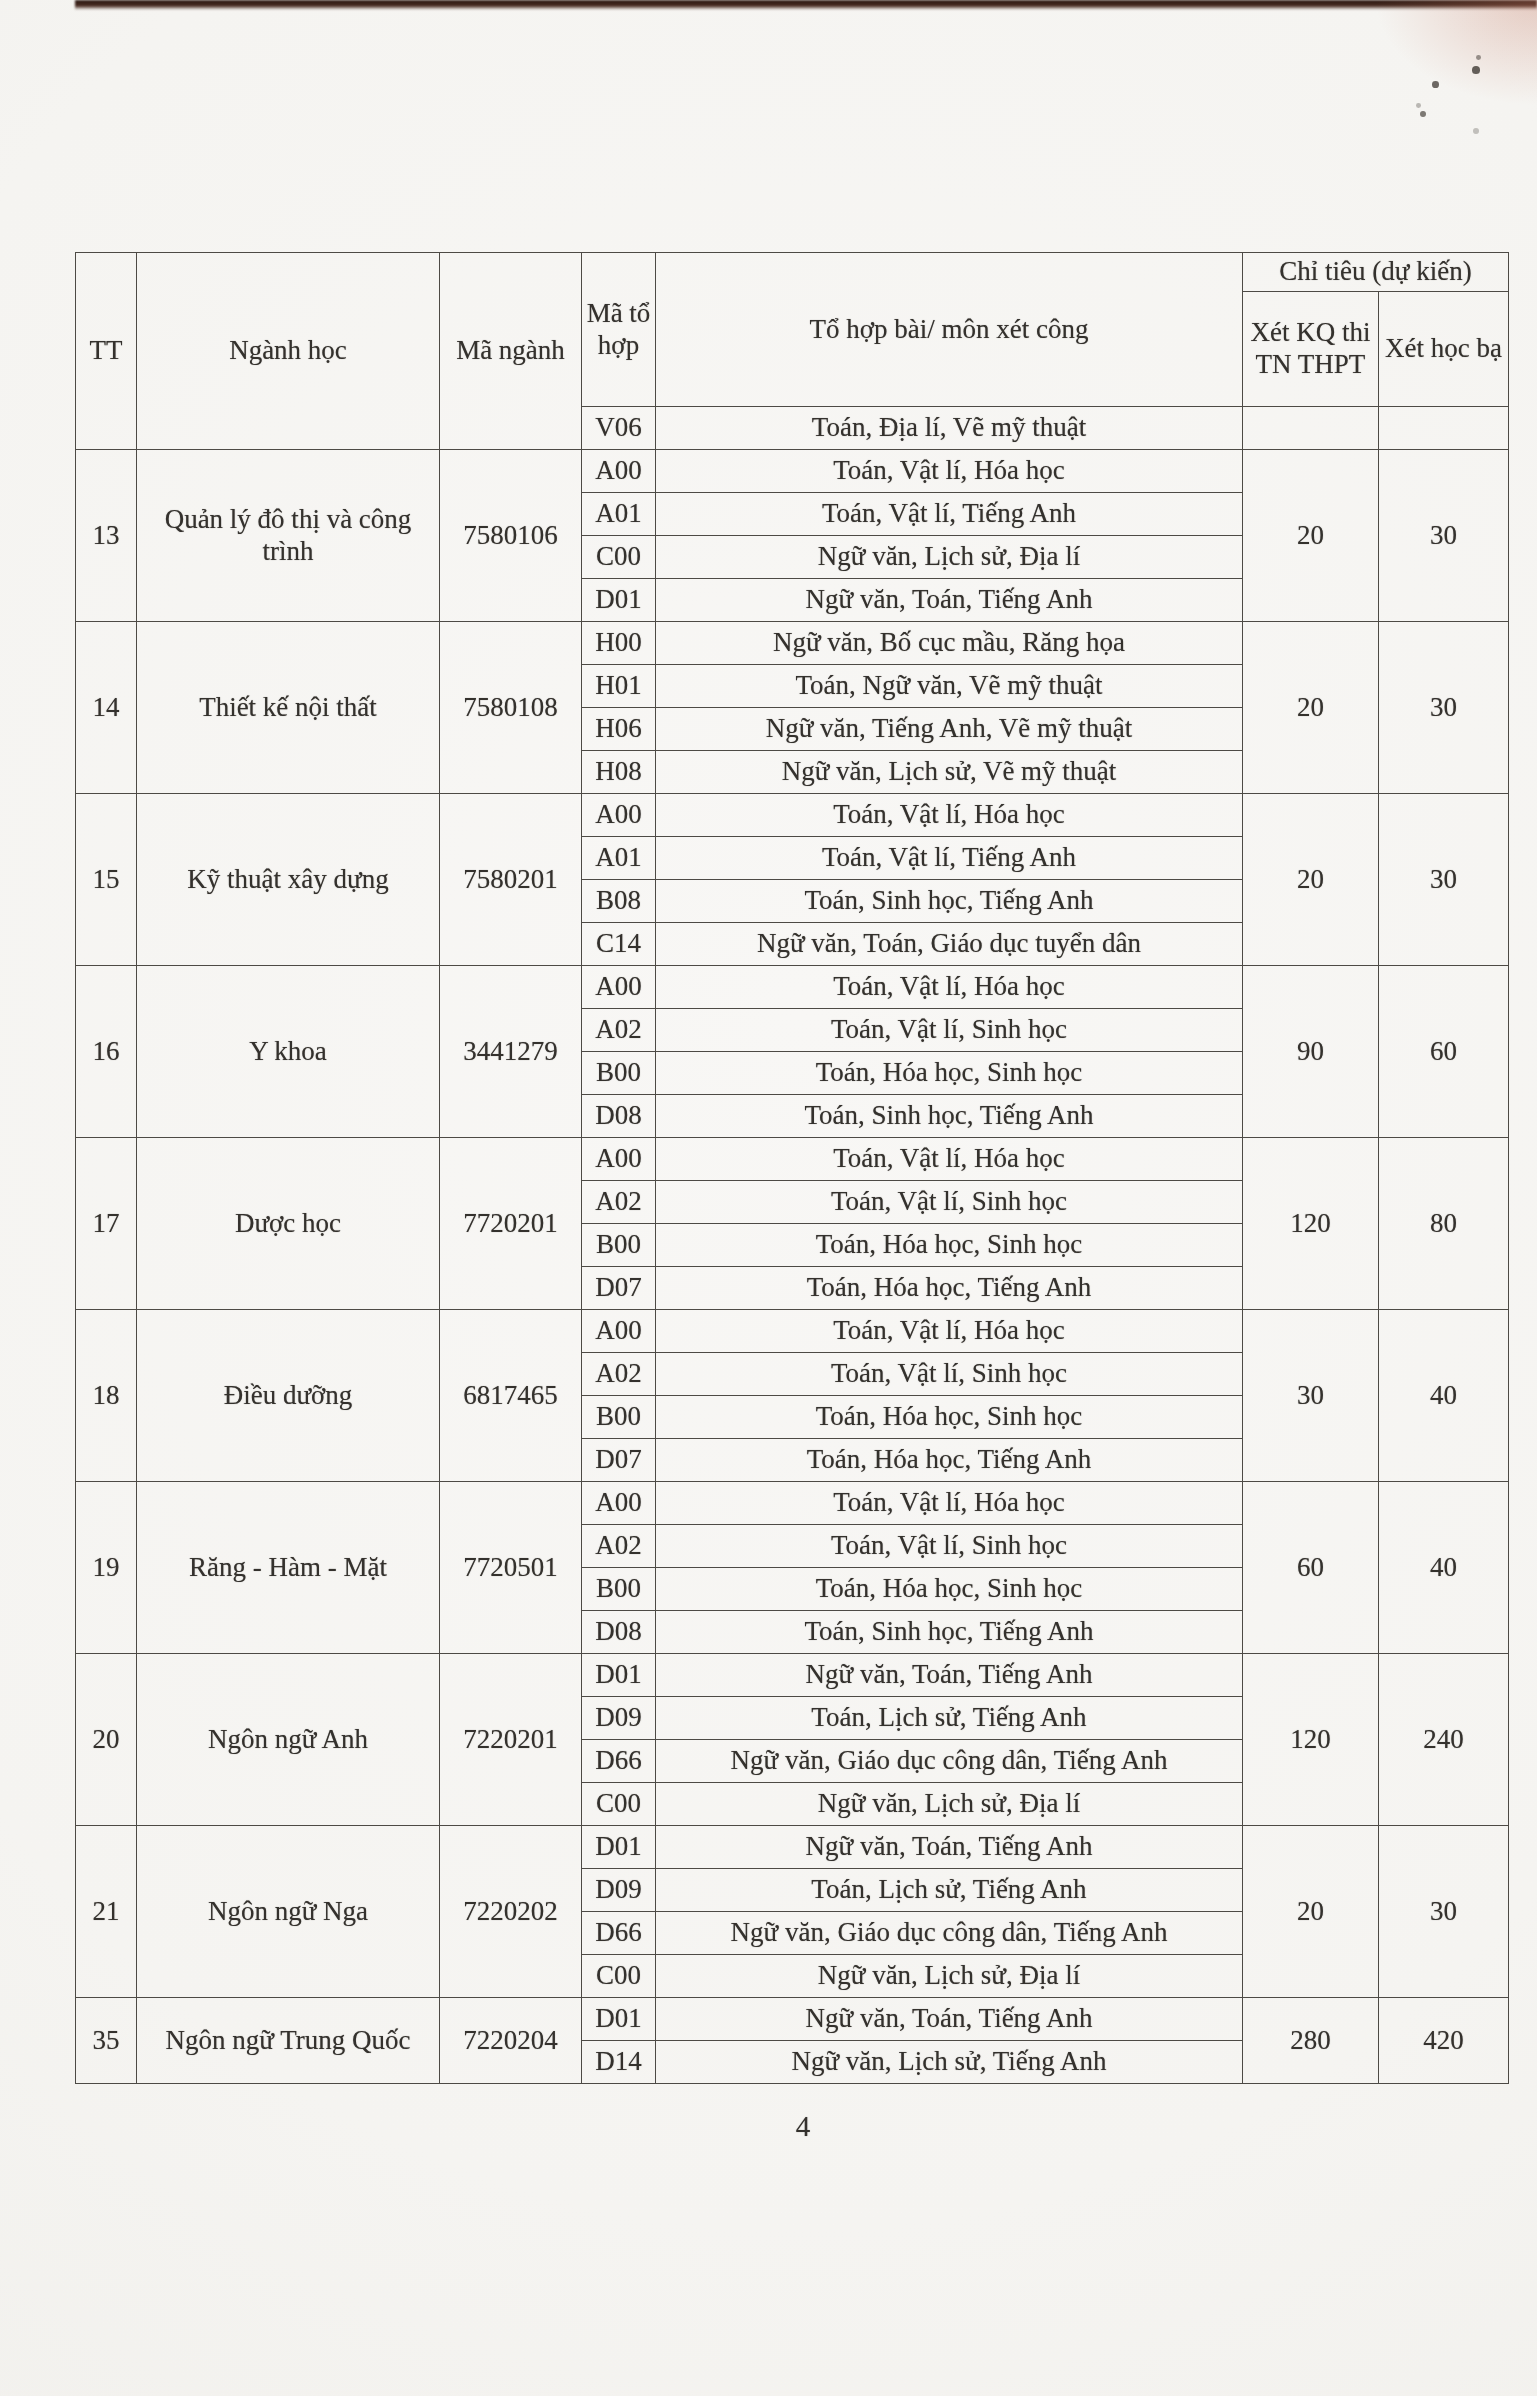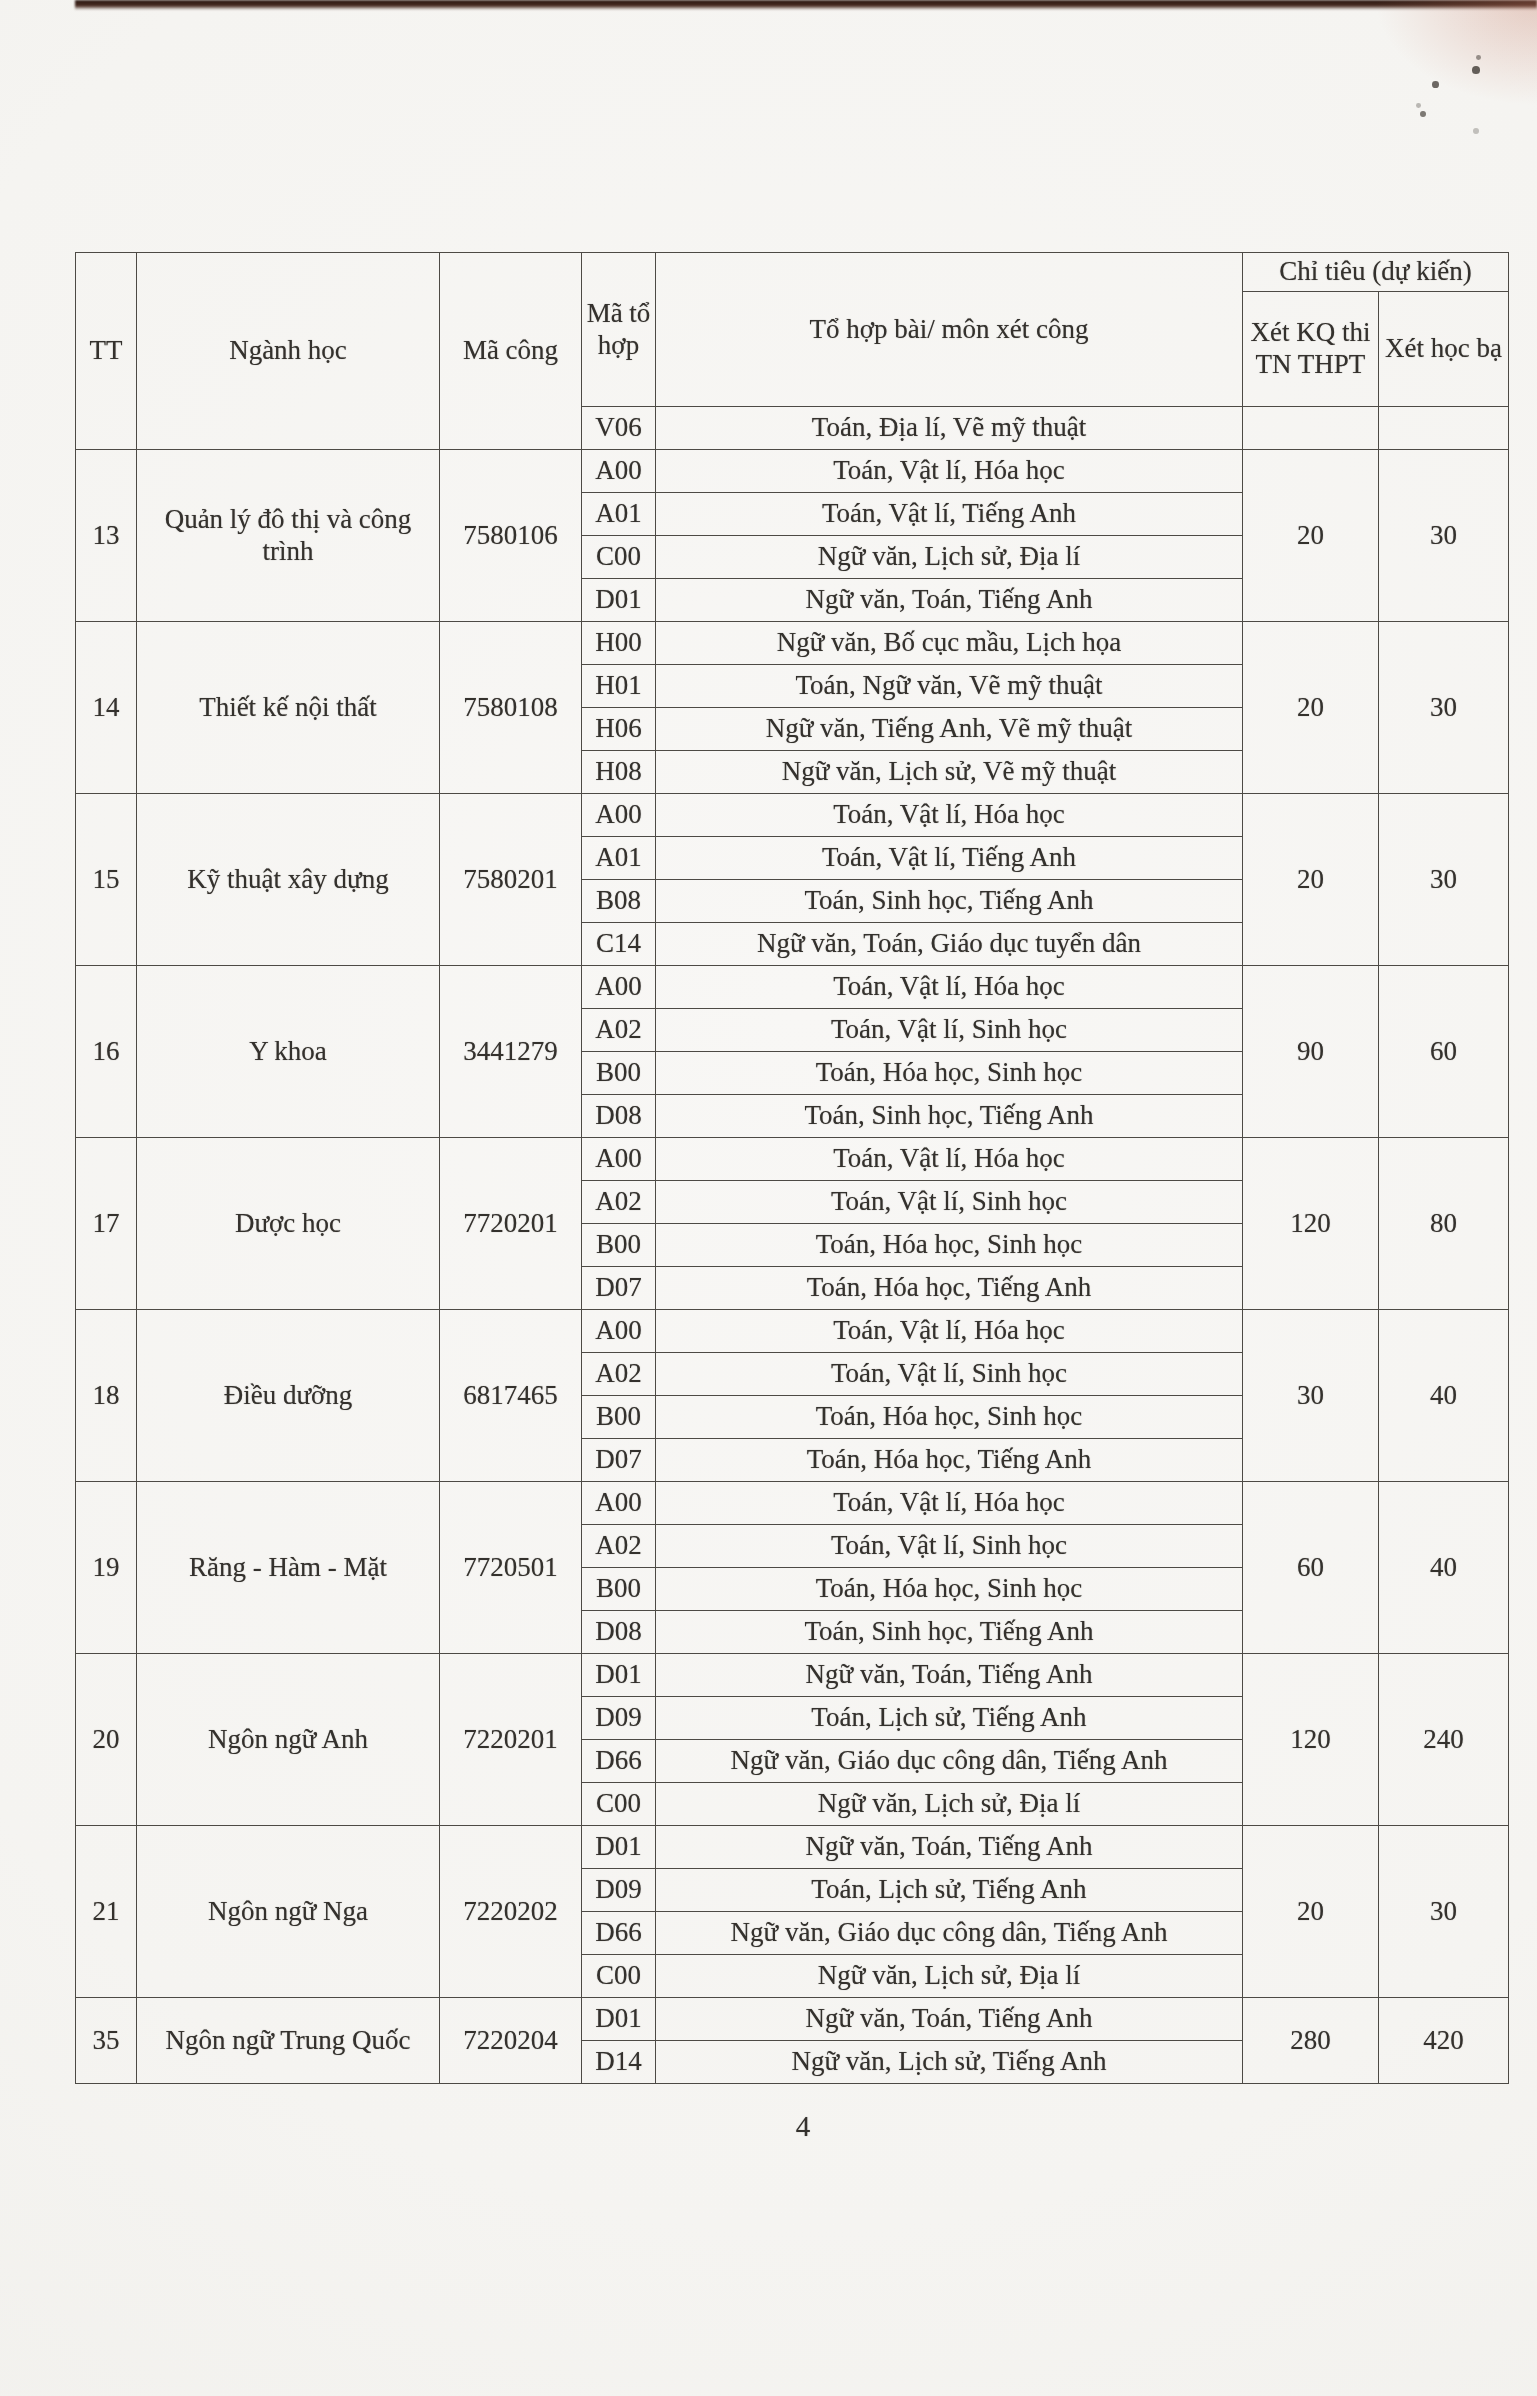--- a/index.html
+++ b/index.html
@@ -76,21 +76,21 @@
       <col style="width:142px">
       <col style="width:74px">
       <col style="width:587px">
       <col style="width:136px">
       <col style="width:130px">
     </colgroup>
     <tbody>
       <tr class="h1">
         <th rowspan="3">TT</th>
         <th rowspan="3">Ngành học</th>
-        <th rowspan="3">Mã công</th>
+        <th rowspan="3">Mã ngành</th>
         <th rowspan="2">Mã tổ hợp</th>
         <th rowspan="2">Tổ hợp bài/ môn xét công</th>
         <th colspan="2">Chỉ tiêu (dự kiến)</th>
       </tr>
       <tr class="h2">
         <th>Xét KQ thi TN THPT</th>
         <th>Xét học bạ</th>
       </tr>
       <tr class="carryover">
         <td class="cell-combo">V06</td>
@@ -117,21 +117,21 @@
         </tr>
         <tr>
           <td class="cell-combo">D01</td>
           <td class="cell-subj">Ngữ văn, Toán, Tiếng Anh</td>
         </tr>
         <tr>
           <td class="cell-tt" rowspan="4">14</td>
           <td class="cell-name" rowspan="4">Thiết kế nội thất</td>
           <td class="cell-code" rowspan="4">7580108</td>
           <td class="cell-combo">H00</td>
-          <td class="cell-subj">Ngữ văn, Bố cục mầu, Lịch họa</td>
+          <td class="cell-subj">Ngữ văn, Bố cục mầu, Răng họa</td>
           <td class="cell-q1" rowspan="4">20</td>
           <td class="cell-q2" rowspan="4">30</td>
         </tr>
         <tr>
           <td class="cell-combo">H01</td>
           <td class="cell-subj">Toán, Ngữ văn, Vẽ mỹ thuật</td>
         </tr>
         <tr>
           <td class="cell-combo">H06</td>
           <td class="cell-subj">Ngữ văn, Tiếng Anh, Vẽ mỹ thuật</td>

